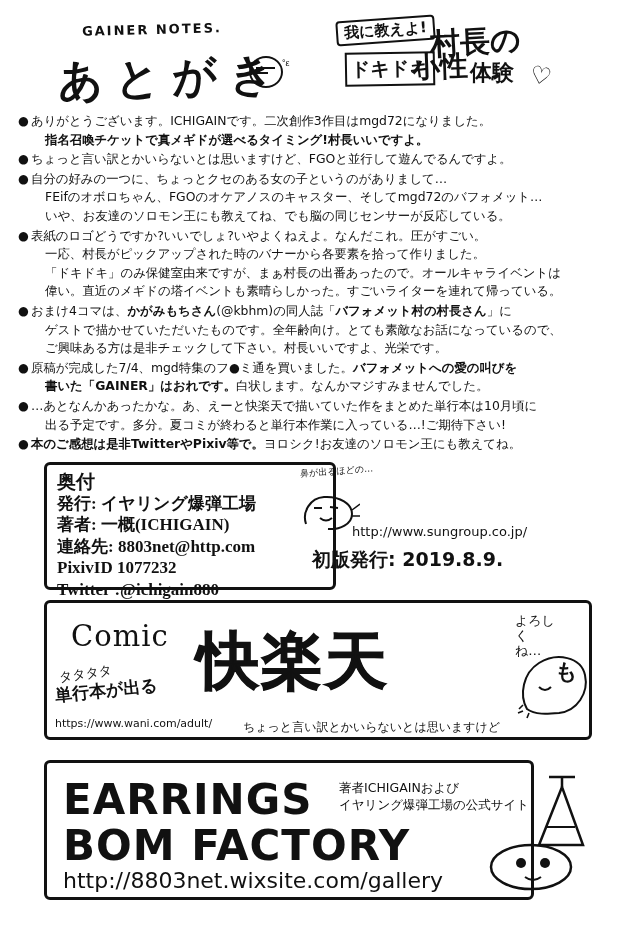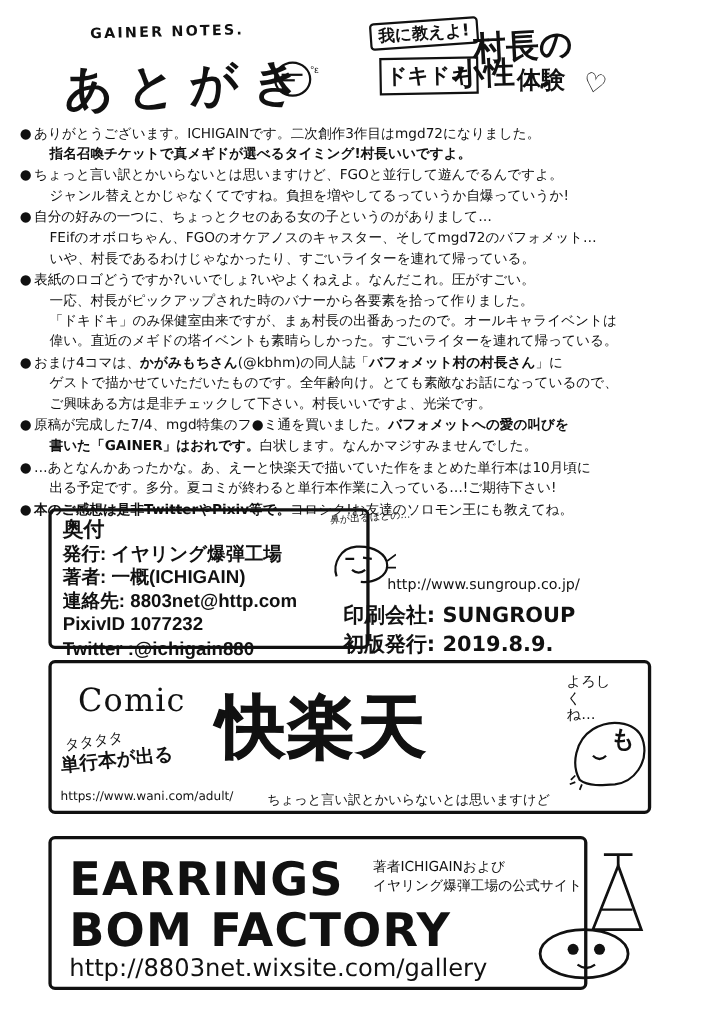--- a/index.html
+++ b/index.html
@@ -87,21 +87,21 @@
   .ptext{flex:1;}
   .ptext .l{display:block;}
   .ptext .ind{display:block;padding-left:14px;}
   b{font-weight:700;}
 
   
   .colophon{
     position:absolute;left:44px;top:462px;width:292px;height:128px;
     border:3px solid #111;border-radius:6px;
     padding:6px 10px;box-sizing:border-box;
-    font-family:Liberation Sans, sans-serif;
+    font-family:Liberation Serif, serif;
     font-size:17px;line-height:21.5px;font-weight:600;
   }
   .colophon .title{font-size:19px;font-weight:700;}
   .url-right{
     position:absolute;left:352px;top:524px;
     font-size:13px;font-family:"DejaVu Sans", sans-serif;
   }
   .print-co{
     position:absolute;left:312px;top:546px;
     font-size:19px;font-weight:700;font-family:"DejaVu Sans", sans-serif;
@@ -212,29 +212,28 @@
         <span class="bullet">●</span>
         <span class="ptext">
           <span class="l">ありがとうございます。ICHIGAINです。二次創作3作目はmgd72になりました。</span>
           <span class="ind"><b>指名召喚チケットで真メギドが選べるタイミング!村長いいですよ。</b></span>
         </span>
       </div>
       <div class="para">
         <span class="bullet">●</span>
         <span class="ptext">
           <span class="l">ちょっと言い訳とかいらないとは思いますけど、FGOと並行して遊んでるんですよ。</span>
-          <span class="ind">ジャンル替えとかじゃなくてですね。負担を増やしてるっていうか自爆っていうか!</span>
         </span>
       </div>
       <div class="para">
         <span class="bullet">●</span>
         <span class="ptext">
           <span class="l">自分の好みの一つに、ちょっとクセのある女の子というのがありまして…</span>
           <span class="ind">FEifのオボロちゃん、FGOのオケアノスのキャスター、そしてmgd72のバフォメット…</span>
-          <span class="ind">いや、村長であるわけじゃなかったり、すごいライターを連れて帰っている。</span>
+          <span class="ind">いや、お友達のソロモン王にも教えてね、でも脳の同じセンサーが反応している。</span>
         </span>
       </div>
       <div class="para">
         <span class="bullet">●</span>
         <span class="ptext">
           <span class="l">表紙のロゴどうですか?いいでしょ?いやよくねえよ。なんだこれ。圧がすごい。</span>
           <span class="ind">一応、村長がピックアップされた時のバナーから各要素を拾って作りました。</span>
           <span class="ind">「ドキドキ」のみ保健室由来ですが、まぁ村長の出番あったので。オールキャライベントは</span>
           <span class="ind">偉い。直近のメギドの塔イベントも素晴らしかった。すごいライターを連れて帰っている。</span>
         </span>
@@ -295,24 +294,20 @@
 
   <div class="doodle-txt">鼻が出るほどの…</div>
   <svg class="doodle-face" viewBox="0 0 60 46">
     <path d="M6 36 C2 24 10 10 24 9 C40 8 52 16 52 26 C52 36 40 42 28 41" fill="none" stroke="#111" stroke-width="2"></path>
     <path d="M14 20 l8 0 M30 19 l8 1" stroke="#111" stroke-width="2" fill="none"></path>
     <path d="M20 30 q6 5 12 0" stroke="#111" stroke-width="2" fill="none"></path>
     <path d="M52 22 l8 -6 M52 28 l9 0" stroke="#111" stroke-width="1.5" fill="none"></path>
   </svg>
   <div class="url-right">http://www.sungroup.co.jp/</div>
   <div class="print-co">
-    <div>
-      <span>印刷会社:</span>
-      <span>SUNGROUP</span>
-    </div>
     <div>
       <span>初版発行:</span>
       <span>2019.8.9.</span>
     </div>
   </div>
 
   <div class="ad1">
     <div class="comic-word">Comic</div>
     <div class="tatatata">タタタタ</div>
     <div class="tankoubon">単行本が出る</div>

